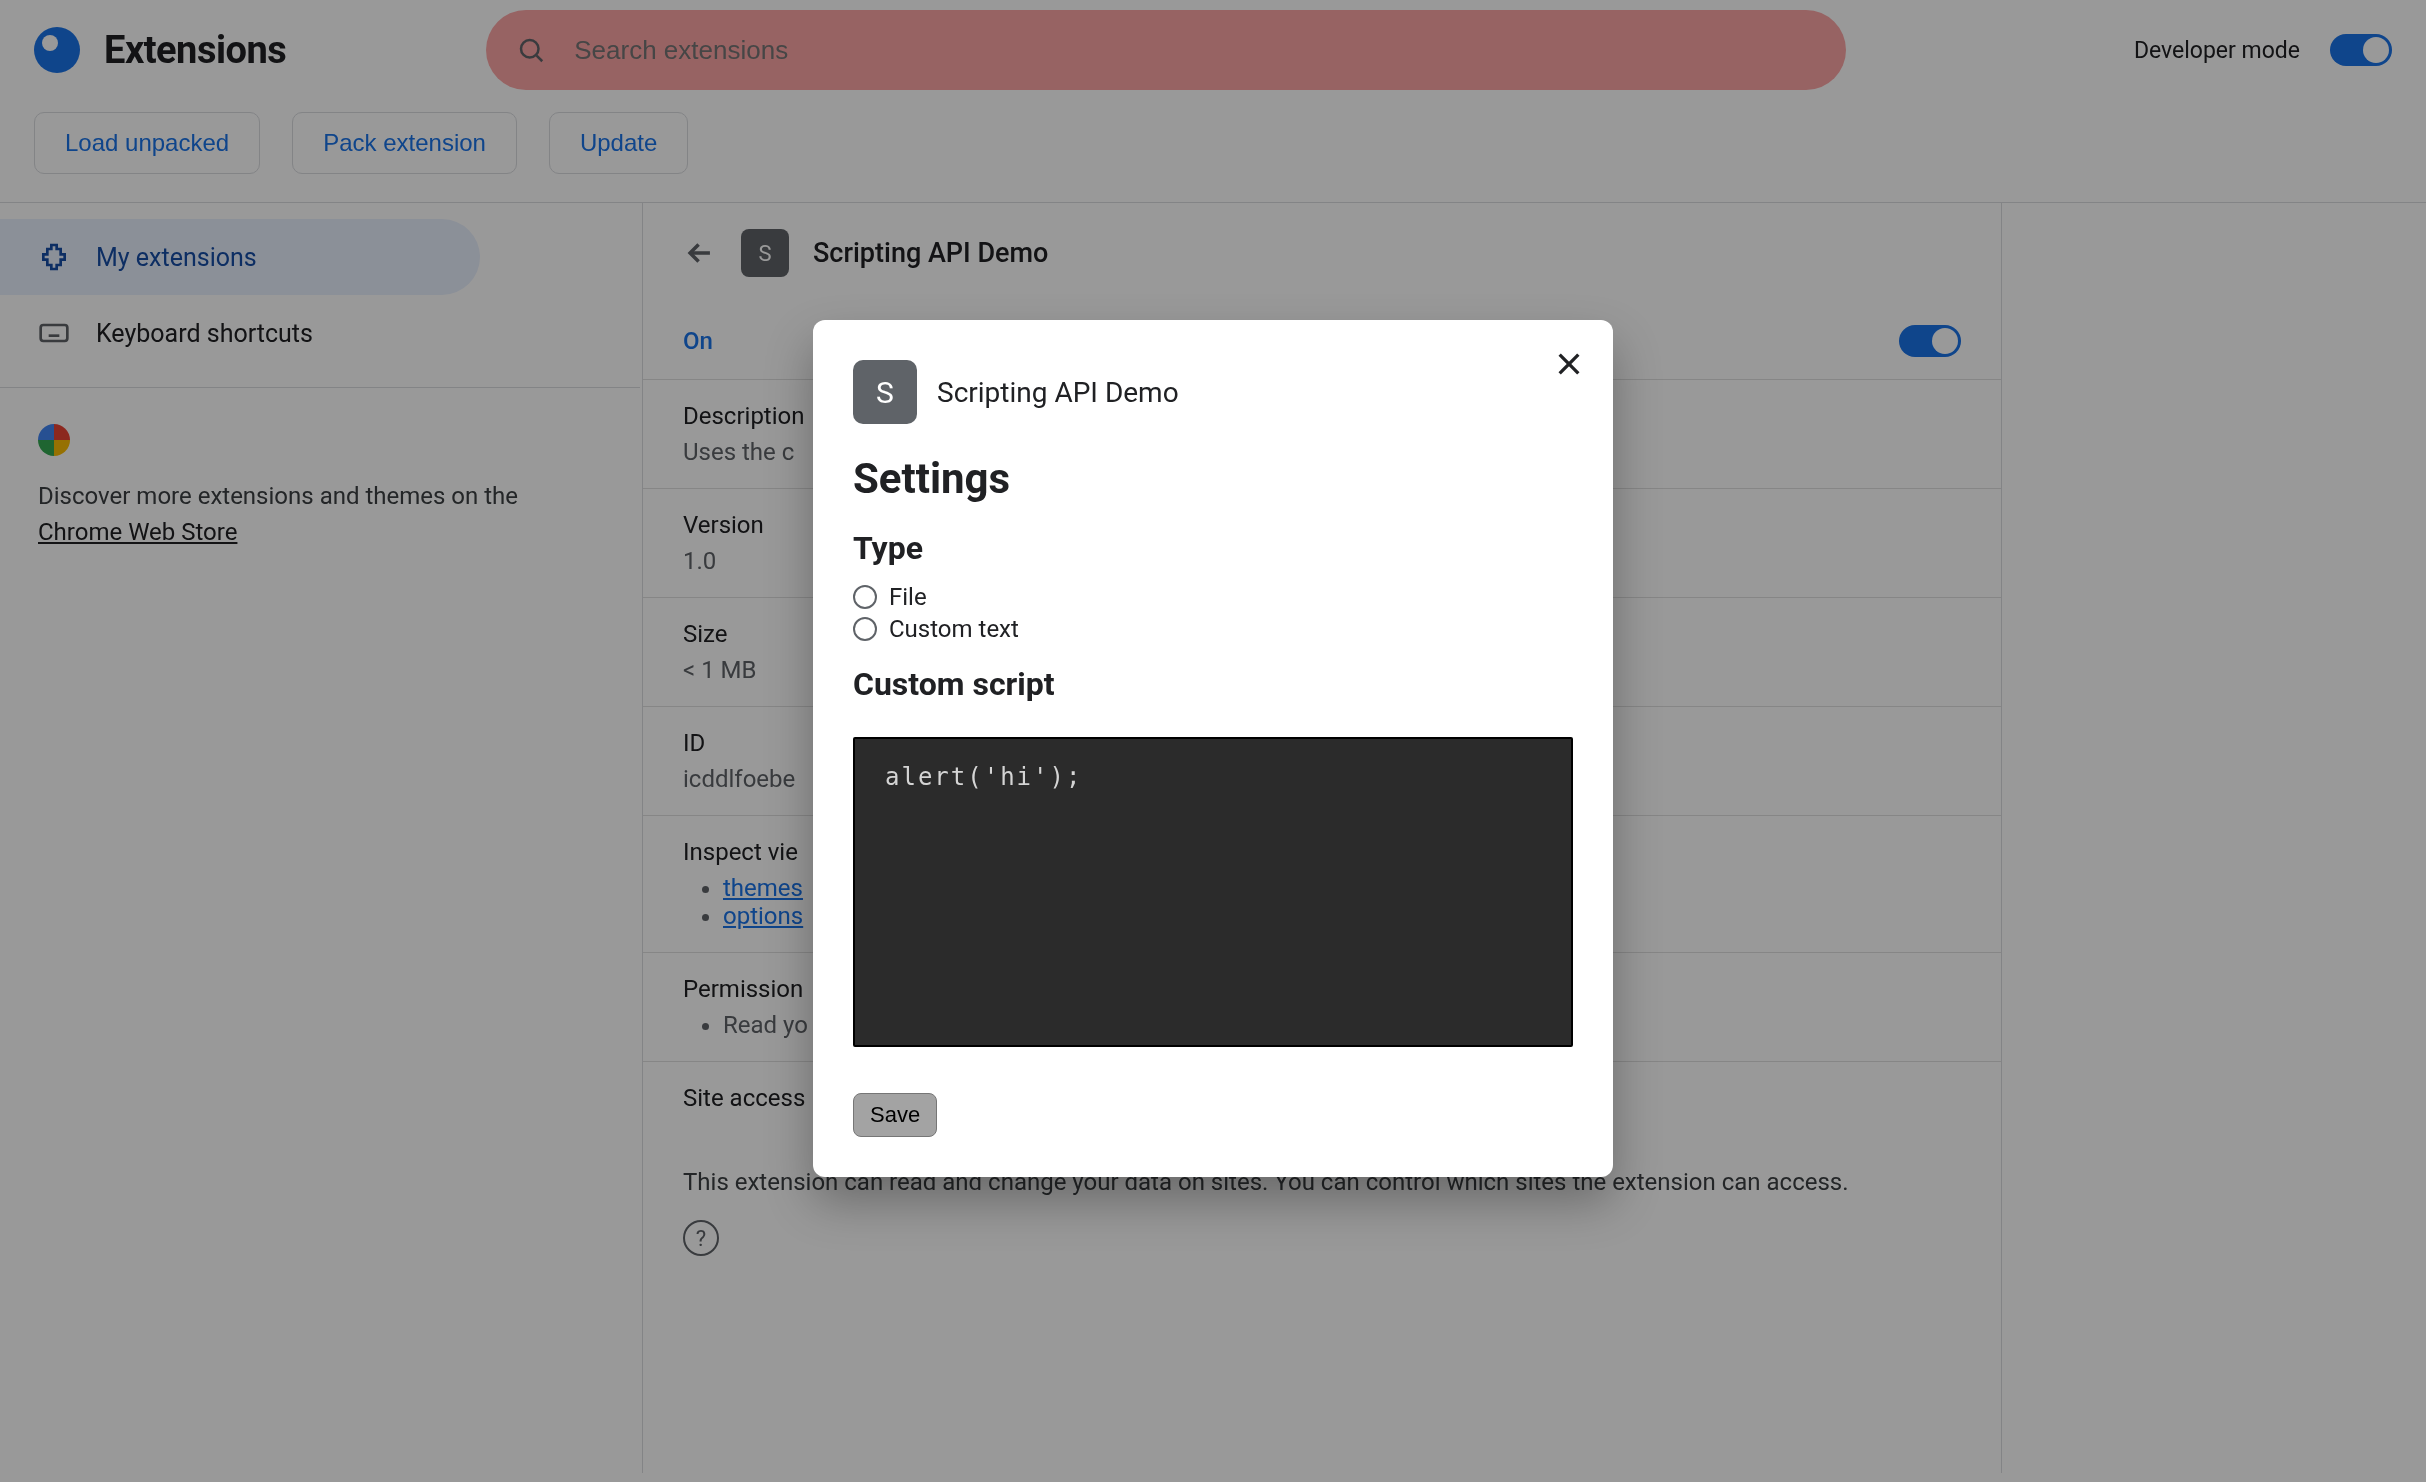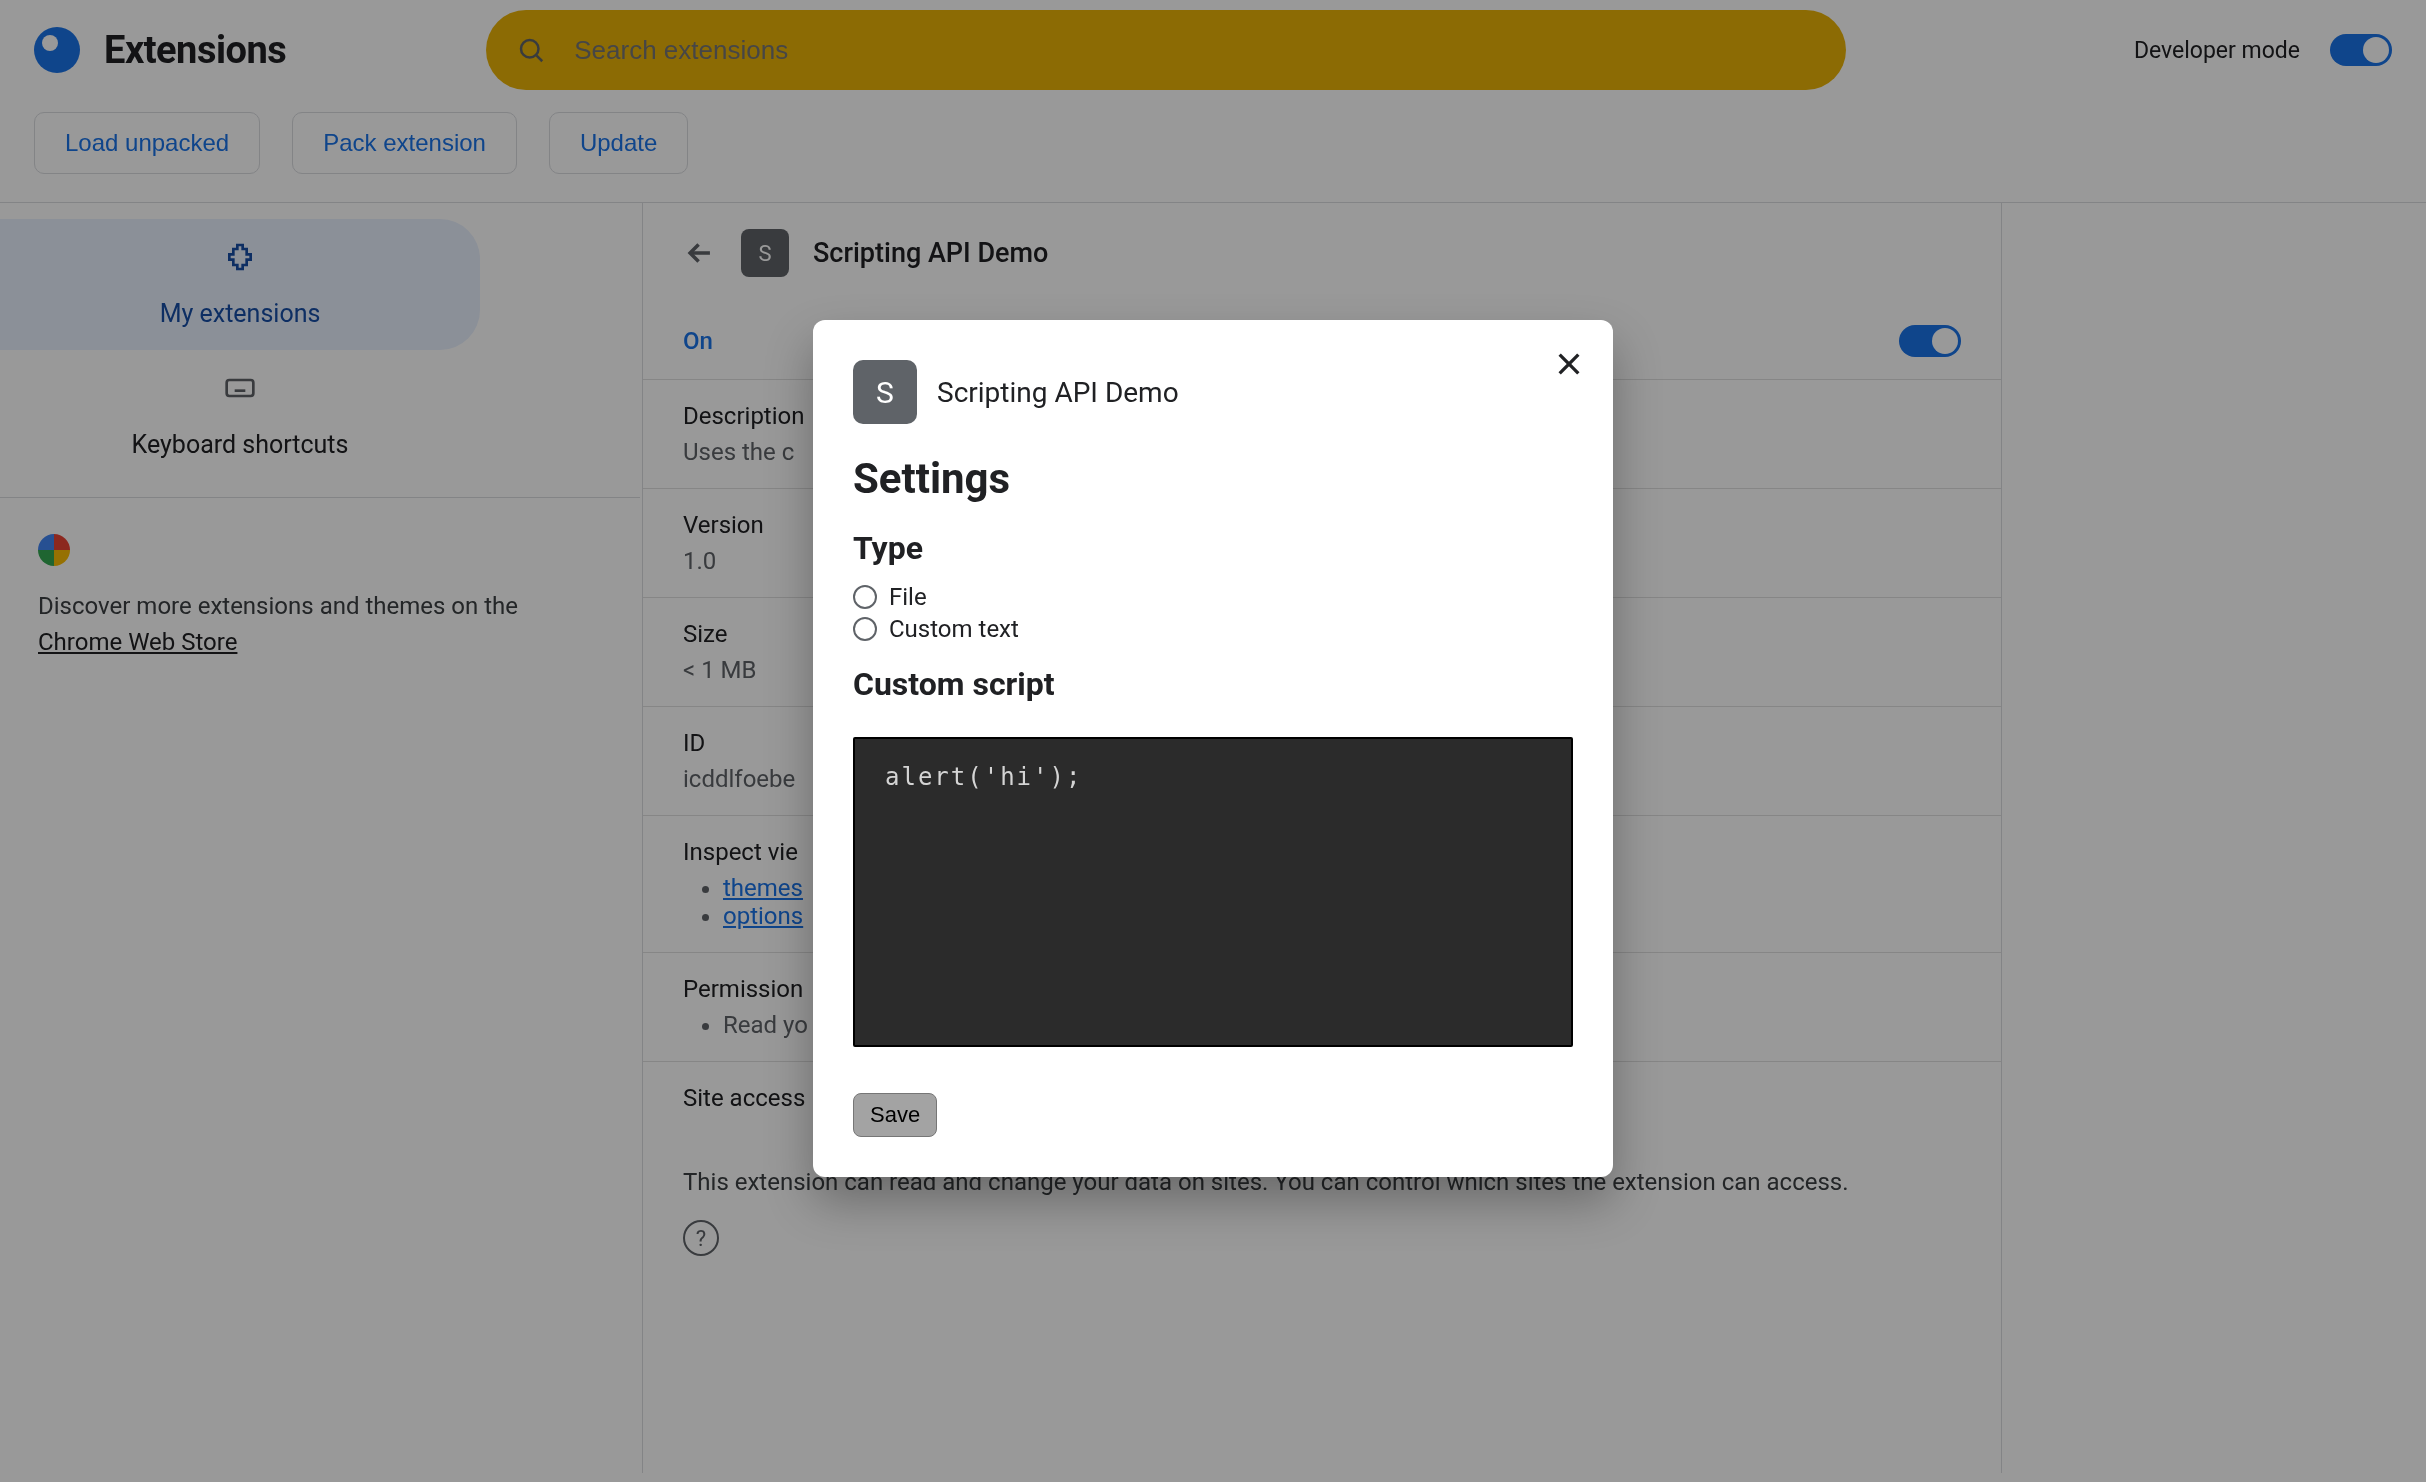--- a/index.html
+++ b/index.html
@@ -34,21 +34,21 @@
   position: absolute;
   width: 16px; height: 16px; border-radius: 50%;
   background: #fff;
   top: 8px; left: 8px;
 }
 .page-title { font-size: 38px; font-weight: 700; letter-spacing: -0.5px; }
 .search-wrap {
   margin-left: 200px;
   width: 1360px;
   height: 80px;
-  background: #eab308;
+  background: #fca5a5;
   border-radius: 40px;
   display: flex;
   align-items: center;
   padding: 0 30px;
   gap: 28px;
 }
 .search-icon { width: 30px; height: 30px; color: #5f6368; }
 .search-input {
   border: none; background: transparent; outline: none;
   font-size: 26px; color: #5f6368; flex: 1;
@@ -84,21 +84,20 @@
 .main { display: flex; height: calc(100% - 212px); }
 .sidebar {
   width: 640px; padding-top: 16px;
   border-right: none;
 }
 .side-item {
   display: flex; align-items: center; gap: 26px;
   padding: 22px 38px; font-size: 25px; color: #202124;
   border-radius: 0 40px 40px 0; margin-right: 160px;
   cursor: pointer;
-  flex-direction: column;
 }
 .side-item.active { background: #e8f0fe; color: #174ea6; }
 .side-icon { width: 32px; height: 32px; }
 .side-divider { height: 1px; background: #dadce0; margin: 16px 0; width: 100%; }
 .promo {
   display: flex; gap: 22px; padding: 20px 38px;
   font-size: 24px; color: #3c4043; line-height: 1.5; flex-direction: column;
 }
 .promo-icon {
   width: 32px; height: 32px; border-radius: 50%;

